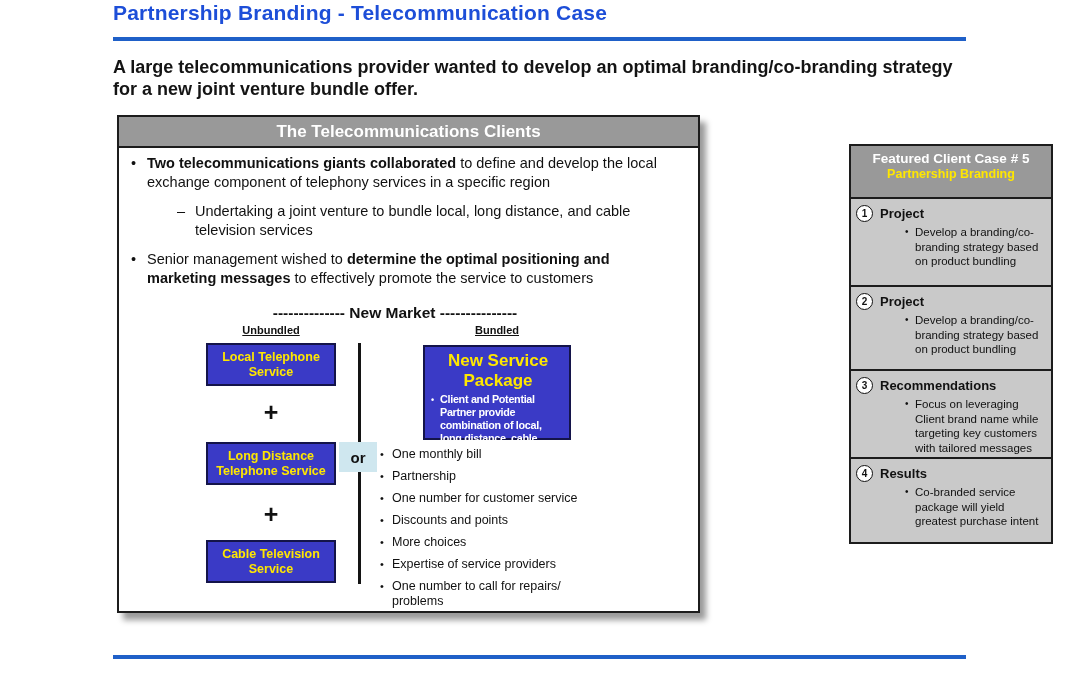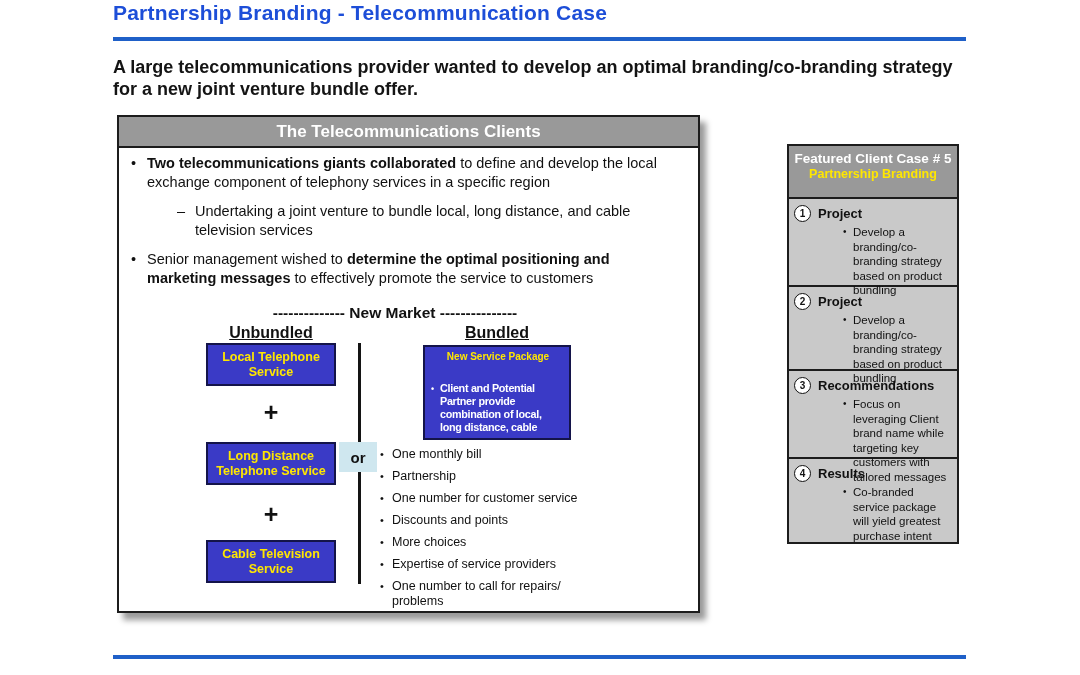--- a/index.html
+++ b/index.html
@@ -43,21 +43,21 @@
   .p-bullet::before { content: "\2022"; position: absolute; left: 1px; }
   .p-sub { position: relative; padding-left: 18px; margin: 0 0 10px 47px; font-size: 14.5px; line-height: 19px; }
   .p-sub::before { content: "\2013"; position: absolute; left: 0; }
   .b { font-weight: bold; }
 
   
   .market-label {
     position: absolute; left: 98px; top: 156px; width: 356px;
     text-align: center; font-weight: bold; font-size: 15.5px;
   }
-  .col-label { position: absolute; top: 176px; font-weight: bold; font-size: 16px; text-decoration: underline; text-align: center; }
+  .col-label { position: absolute; top: 176px; font-weight: bold; font-size: 11px; text-decoration: underline; text-align: center; }
   .col-label.unbundled { left: 87px; width: 130px; }
   .col-label.bundled { left: 304px; width: 148px; }
 
   .vline { position: absolute; left: 239px; top: 195px; width: 3px; height: 241px; background: #141414; }
 
   .bluebox {
     position: absolute; left: 87px; width: 130px; height: 43px;
     background: #3a3ac6; border: 2px solid #14144a;
     color: #ffe700; font-weight: bold; font-size: 12.5px; line-height: 14.5px;
     display: flex; align-items: center; justify-content: center; text-align: center;
@@ -74,34 +74,34 @@
   .orbox {
     position: absolute; left: 220px; top: 294px; width: 38px; height: 30px;
     background: #cfe7ef; display: flex; align-items: center; justify-content: center;
     font-weight: bold; font-size: 15px; z-index: 2;
   }
 
   .nsp-box {
     position: absolute; left: 304px; top: 197px; width: 148px; height: 95px;
     background: #3a3ac6; border: 2px solid #14144a; padding: 4px 4px 2px 6px;
   }
-  .nsp-title { color: #ffe700; font-weight: bold; font-size: 10px; text-align: center; margin-bottom: 20px; }
+  .nsp-title { color: #ffe700; font-weight: bold; font-size: 17px; text-align: center; margin-bottom: 2px; }
   .nsp-bullet {
     position: relative; padding-left: 9px; color: #ffffff; font-weight: bold;
     font-size: 10.8px; line-height: 13px; letter-spacing: -0.3px;
   }
   .nsp-bullet::before { content: "\2022"; position: absolute; left: 0; font-size: 9px; top: 1px; }
 
   .benefits { position: absolute; left: 261px; top: 299px; width: 206px; }
   .benefit { position: relative; padding-left: 12px; font-size: 12.5px; line-height: 15px; margin-bottom: 7px; }
   .benefit::before { content: "\2022"; position: absolute; left: 0; font-size: 11px; }
 
   
   .sidebar {
-    position: absolute; left: 787px; top: 144px; width: 172px;
+    position: absolute; left: 849px; top: 144px; width: 204px;
     border: 2px solid #1c1c1c; background: #c9c9c9;
   }
   .sb-header {
     height: 53px; background: #999999; border-bottom: 2px solid #1c1c1c;
     text-align: center; padding-top: 5px;
   }
   .sb-header-main { color: #ffffff; font-weight: bold; font-size: 13.5px; line-height: 16px; }
   .sb-header-sub { color: #ffe700; font-weight: bold; font-size: 12.5px; line-height: 15px; }
   .sb-item { background: #c9c9c9; padding: 6px 6px 0 5px; }
   .sb-item + .sb-item { border-top: 2px solid #1c1c1c; }

